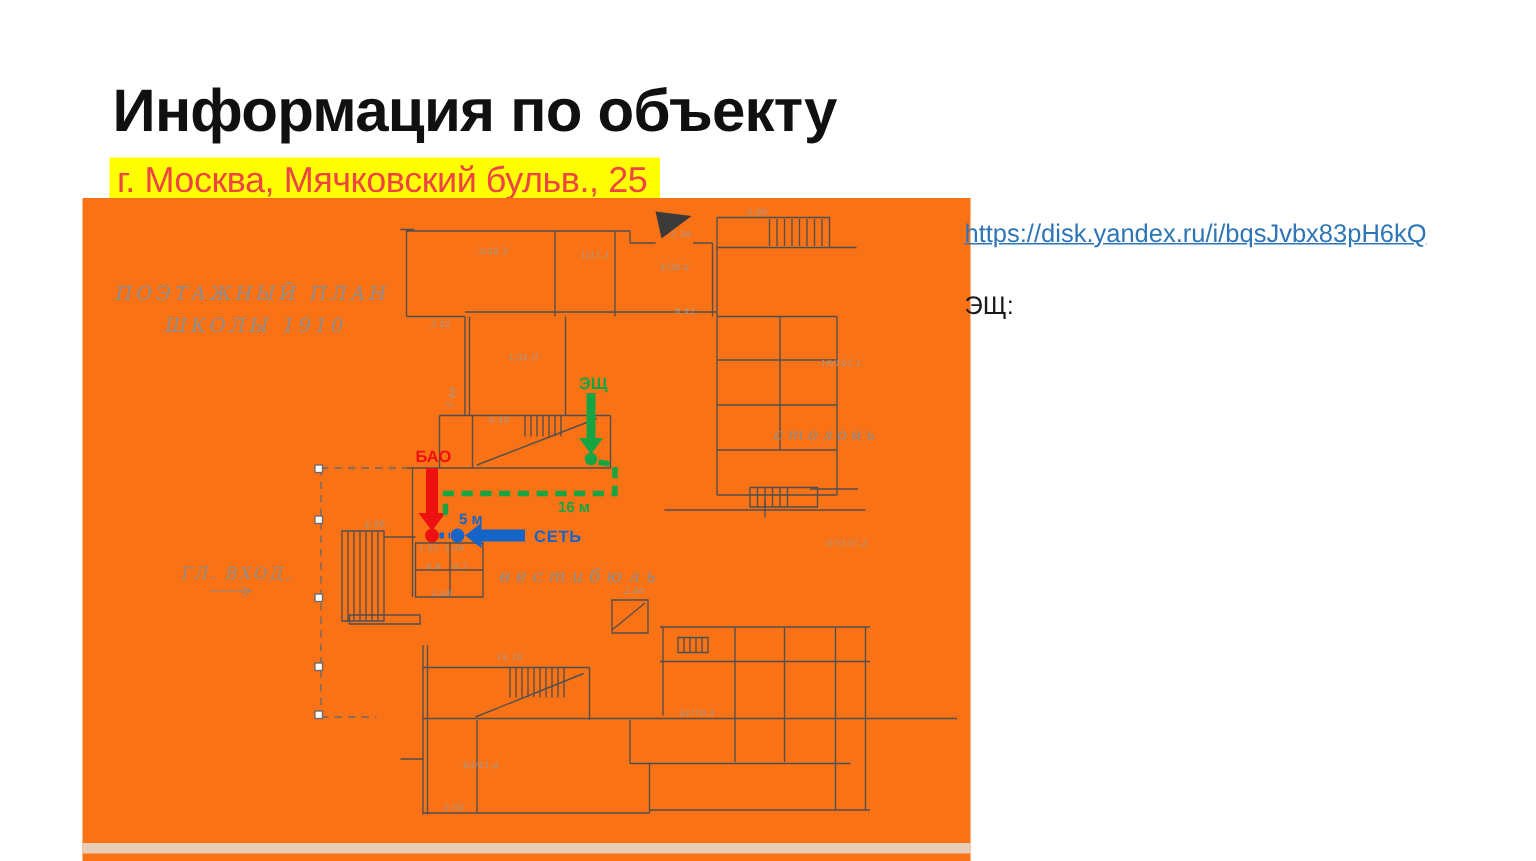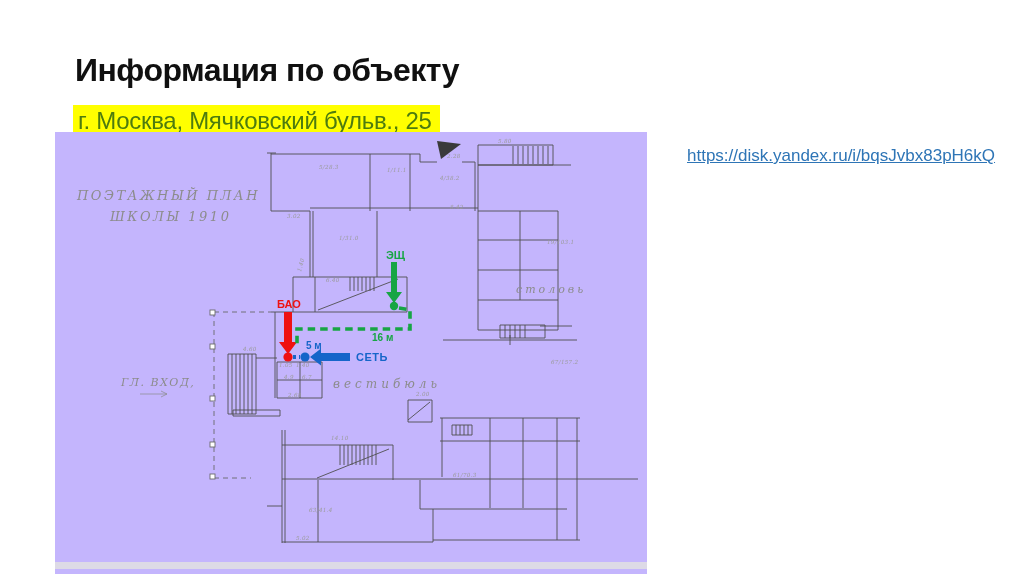--- a/index.html
+++ b/index.html
@@ -2,38 +2,38 @@
 <html><head>
 <meta charset="utf-8">
 <style>
   html,body{margin:0;padding:0;}
   body{
     width:1024px;height:574px;overflow:hidden;background:#ffffff;
     font-family:"Liberation Sans",sans-serif;position:relative;
   }
   .title{
     position:absolute;left:75px;top:52px;
-    font-size:32px;font-weight:600;letter-spacing:-.5px;color:#101010;
+    font-size:40px;font-weight:600;letter-spacing:-.5px;color:#101010;
   }
   .subtitle-wrap{position:absolute;left:73px;top:105px;}
   .subtitle{
-    display:inline-block;background:#ffff00;color:#4d7c0f;
+    display:inline-block;background:#ffff00;color:#ef4444;
     font-size:24px;font-weight:500;padding:2px 8px 4px 5px;letter-spacing:-.3px;
   }
   .scan{
     position:absolute;left:55px;top:132px;width:592px;height:442px;
-    background:#c4b5fd;
+    background:#f97316;
   }
   .scan svg{display:block;}
   .links-panel{
     position:absolute;left:643px;top:144px;width:350px;
     font-size:17px;color:#1a1a1a;line-height:23px;
   }
   .link-group{margin-bottom:25px;}
-  .link-group a{color:#2e75b6;text-decoration:underline;display:inline-block;margin-left:44px;}
+  .link-group a{color:#2e75b6;text-decoration:underline;display:inline-block;}
   
   text.dim{
     font-family:"DejaVu Serif",serif;font-style:italic;font-size:5.6px;
     fill:#9b9b9b;letter-spacing:.3px;
   }
   text.hand{
     font-family:"DejaVu Serif",serif;font-style:italic;fill:#8c8c8c;
   }
   text.ann{font-family:"Liberation Sans",sans-serif;font-weight:bold;}
   .plan-lines{stroke:#4f4f4f;stroke-width:.9;fill:none;}
@@ -166,14 +166,15 @@
       <text class="ann" x="301" y="229" font-size="11" letter-spacing=".5" fill="#1565c9">СЕТЬ</text>
     </g>
   </svg>
 </div>
 
 <div class="links-panel">
   <div class="link-group">
     <a href="#">https://disk.yandex.ru/i/bqsJvbx83pH6kQ</a>
   </div>
   <div class="link-group">
+    <div>ЭЩ:</div>
   </div>
 </div>
 
 </body></html>

